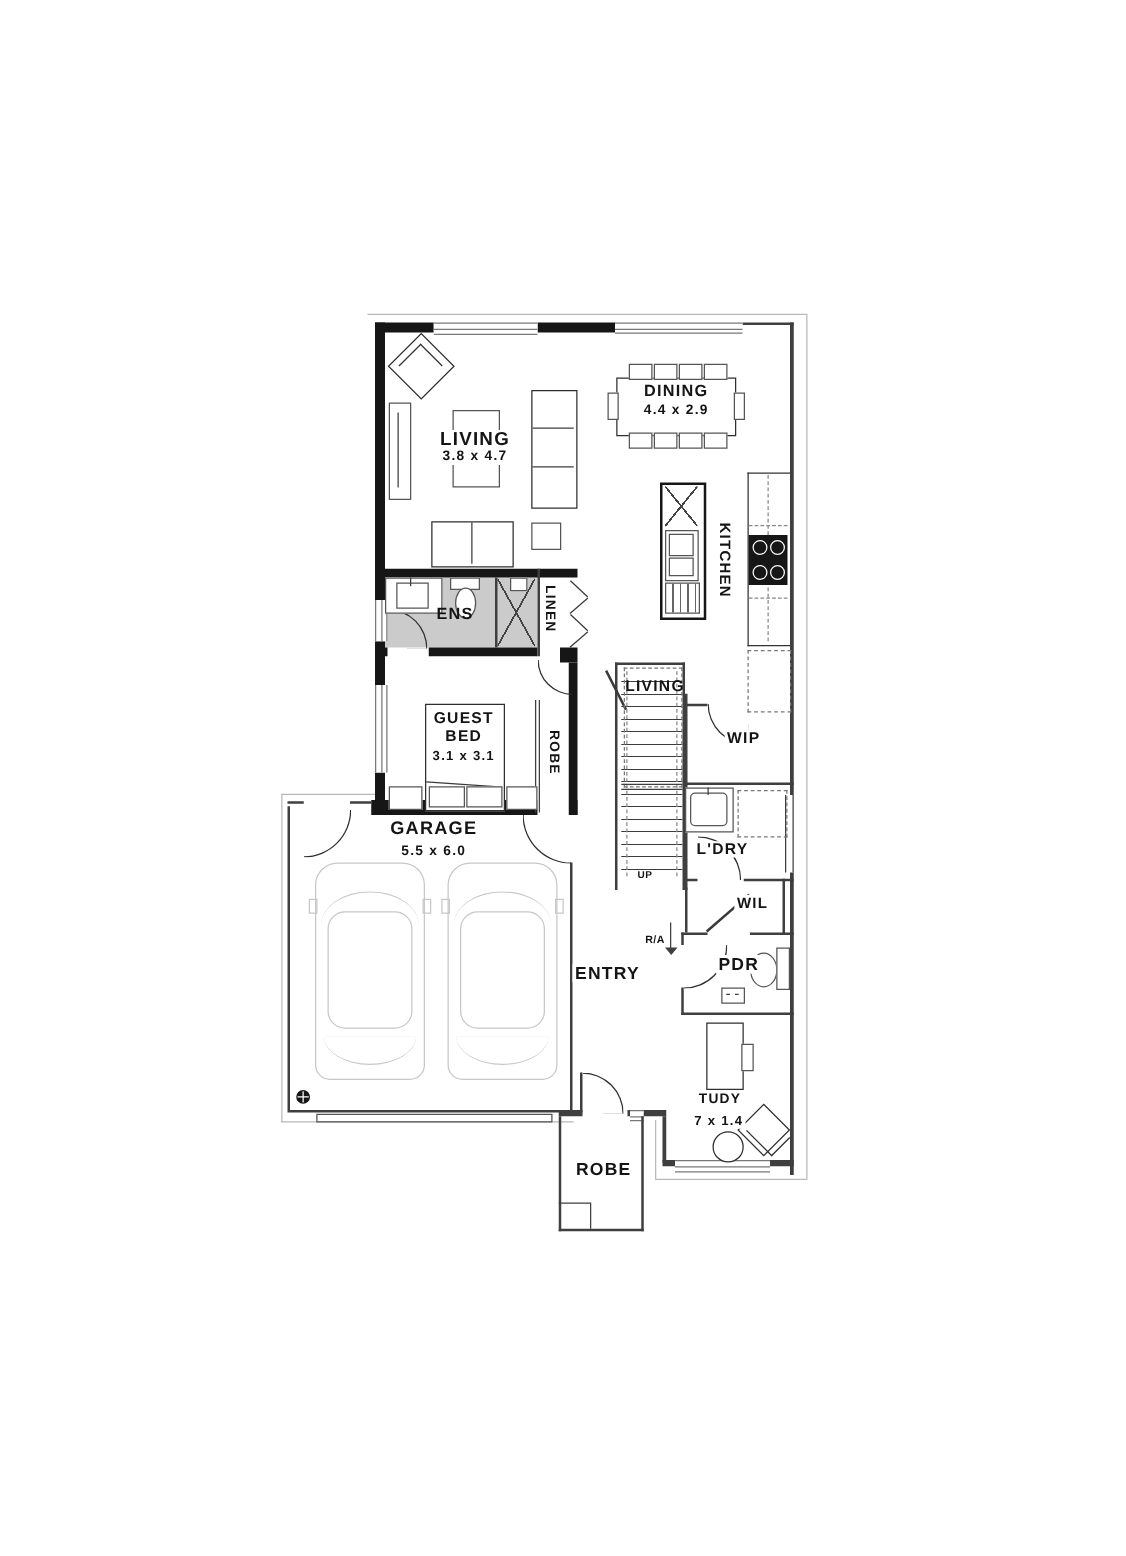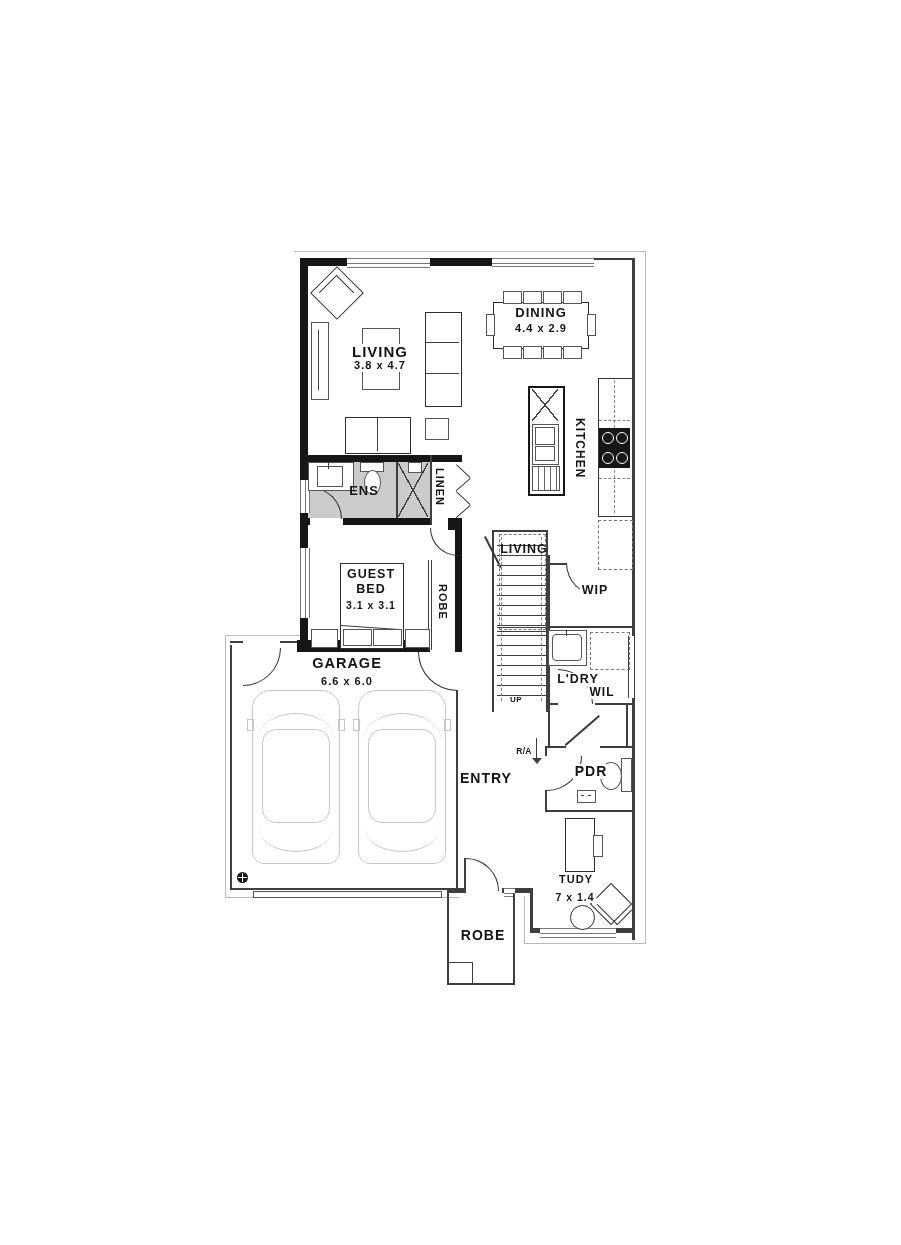--- a/index.html
+++ b/index.html
@@ -261,22 +261,22 @@
 <div class="vlbl" style="left:574px;top:416px;font-size:12px">KITCHEN</div>
 <div class="lbl" style="left:364px;top:484px;font-size:13px;background:transparent">ENS</div>
 <div class="vlbl" style="left:434px;top:466px;font-size:11px">LINEN</div>
 <div class="lbl" style="left:371px;top:568px;font-size:12.5px">GUEST</div>
 <div class="lbl" style="left:371px;top:583px;font-size:12.5px">BED</div>
 <div class="lbl" style="left:371px;top:600px;font-size:10.5px">3.1 x 3.1</div>
 <div class="vlbl" style="left:437px;top:582px;font-size:11px">ROBE</div>
 <div class="lbl" style="left:524px;top:543px;font-size:12.5px;background:transparent">LIVING</div>
 <div class="lbl" style="left:595px;top:584px;font-size:12.5px">WIP</div>
 <div class="lbl" style="left:578px;top:673px;font-size:12.5px">L'DRY</div>
-<div class="lbl" style="left:602px;top:686px;font-size:12px">WIL</div>
+<div class="lbl" style="left:602px;top:716px;font-size:12px">WIL</div>
 <div class="lbl" style="left:516px;top:696px;font-size:8px;letter-spacing:0.5px">UP</div>
 <div class="lbl" style="left:347px;top:656px;font-size:14.5px">GARAGE</div>
-<div class="lbl" style="left:347px;top:676px;font-size:11px">6.6 x 6.0</div>
+<div class="lbl" style="left:347px;top:676px;font-size:11px">5.5 x 6.0</div>
 <div class="lbl" style="left:486px;top:771px;font-size:14px">ENTRY</div>
 <div class="lbl" style="left:524px;top:747px;font-size:8.5px;letter-spacing:0.3px">R/A</div>
 <div class="lbl" style="left:591px;top:764px;font-size:14px">PDR</div>
 <div class="lbl" style="left:576px;top:874px;font-size:11px">TUDY</div>
 <div class="lbl" style="left:575px;top:892px;font-size:10.5px">7 x 1.4</div>
 <div class="lbl" style="left:483px;top:928px;font-size:14px">ROBE</div>
 
 </body></html>

